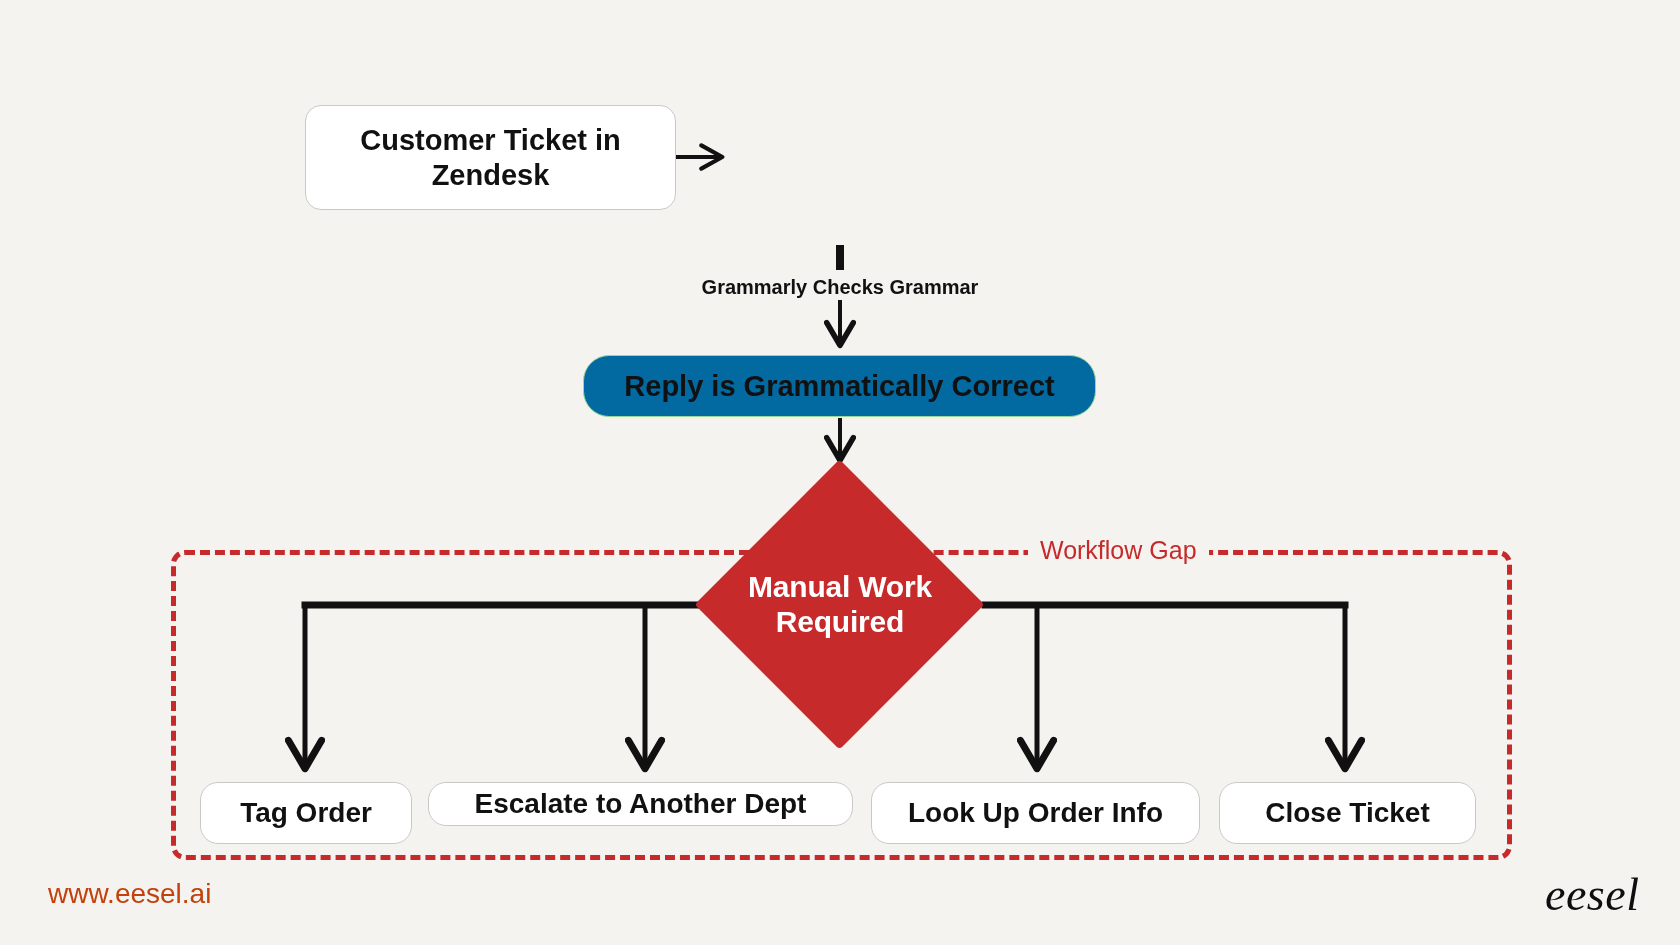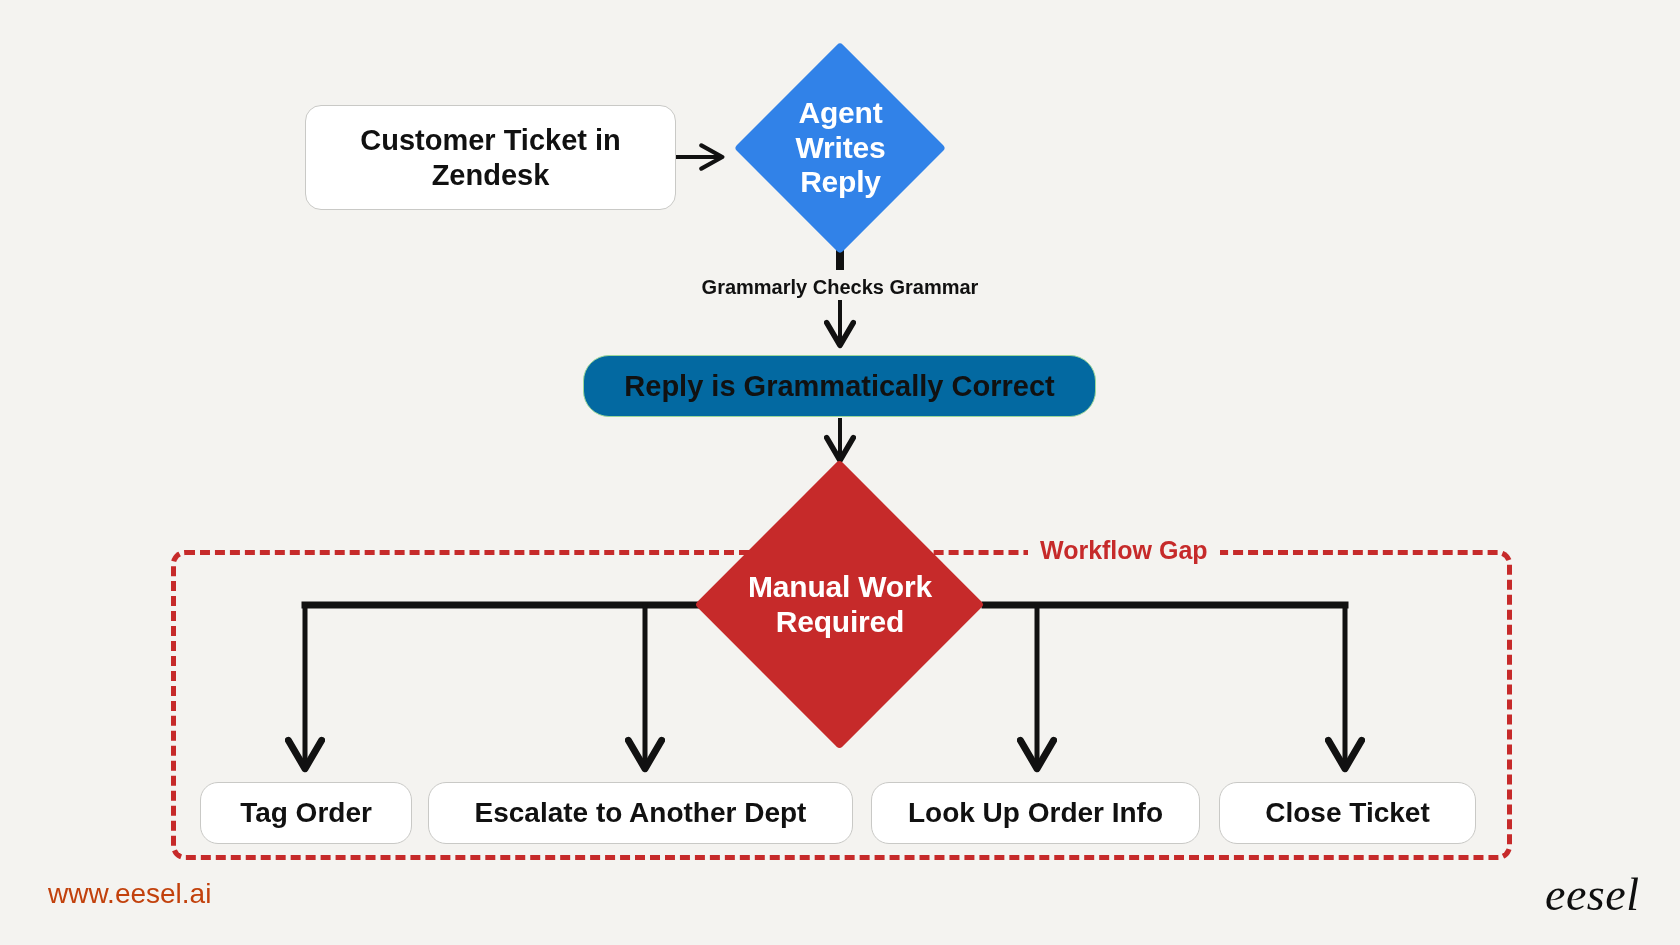--- a/index.html
+++ b/index.html
@@ -78,21 +78,21 @@
   .gap-box {
     position: absolute;
     box-sizing: border-box;
     border: 5px dashed #c62a2a;
     border-radius: 14px;
     z-index: 1;
   }
   .gap-label {
     position: absolute;
     color: #c62a2a;
-    font-weight: bold;
+    font-weight: normal;
     background: #f4f3f0;
     padding: 0 12px;
     white-space: nowrap;
     z-index: 4;
   }
 
   
   .edge-label {
     position: absolute;
     color: #111111;
@@ -150,41 +150,37 @@
     <line x1="1345" y1="603" x2="1345" y2="762" stroke="#111111" stroke-width="5" marker-end="url(#arrowBold)"></line>
   </svg>
 
   <div class="gap-box" style="left:171px; top:550px; width:1341px; height:310px;"></div>
   <div class="gap-label" style="left:1028px; top:536px; font-size:25px;">Workflow Gap</div>
 
   <div class="node-rect" style="left:305px; top:105px; width:371px; height:105px; font-size:29px; padding:4px 22px;">
     <span>Customer Ticket in Zendesk</span>
   </div>
 
-  <div class="diamond" style="left:733px; top:50px; width:215px; height:196px;">
-    <div class="shape" style="background:#3182e8; border-radius:4px; width:150px; height:150px; left:32px; top:23px;"></div>
-    <div class="label" style="font-size:30px; width:120px;">Agent Writes Reply</div>
-  </div>
 
   <div class="edge-label" style="left:690px; top:276px; width:300px; font-size:20px;">Grammarly Checks Grammar</div>
 
   <div class="node-rect green" style="left:583px; top:355px; width:513px; height:62px; font-size:29px;">
     <span>Reply is Grammatically Correct</span>
   </div>
 
   <div class="diamond" style="left:695px; top:460px; width:290px; height:290px;">
     <div class="shape" style="background:#c62a2a; border-radius:4px; width:205px; height:205px; left:42px; top:42px;"></div>
     <div class="label" style="font-size:30px; width:195px;">Manual Work Required</div>
   </div>
 
   <div class="node-rect" style="left:200px; top:782px; width:212px; height:62px; font-size:28px; border-radius:18px;">
     <span>Tag Order</span>
   </div>
 
-  <div class="node-rect" style="left:428px; top:782px; width:425px; height:62px; font-size:28px; border-radius:18px;">
+  <div class="node-rect" style="left:428px; top:782px; width:425px; height:44px; font-size:28px; border-radius:18px;">
     <span>Escalate to Another Dept</span>
   </div>
 
   <div class="node-rect" style="left:871px; top:782px; width:329px; height:62px; font-size:28px; border-radius:18px;">
     <span>Look Up Order Info</span>
   </div>
 
   <div class="node-rect" style="left:1219px; top:782px; width:257px; height:62px; font-size:28px; border-radius:18px;">
     <span>Close Ticket</span>
   </div>

